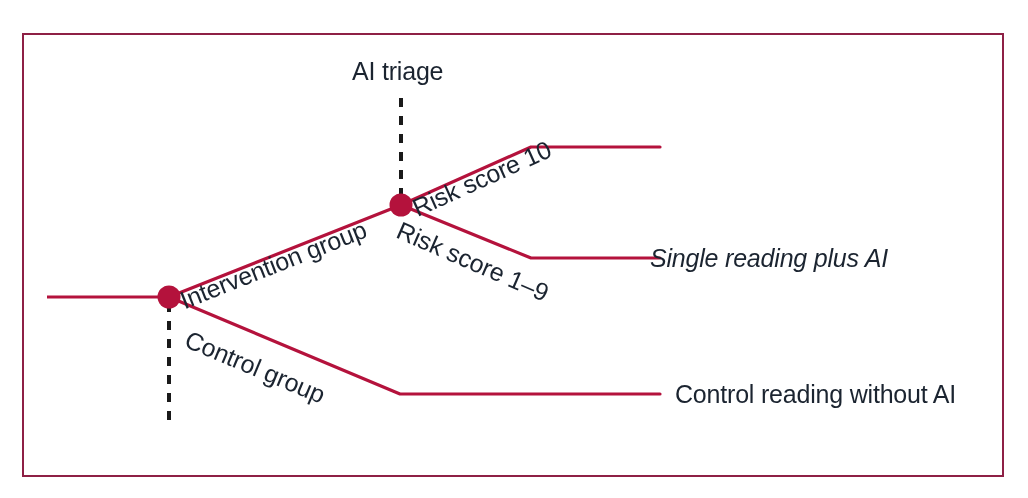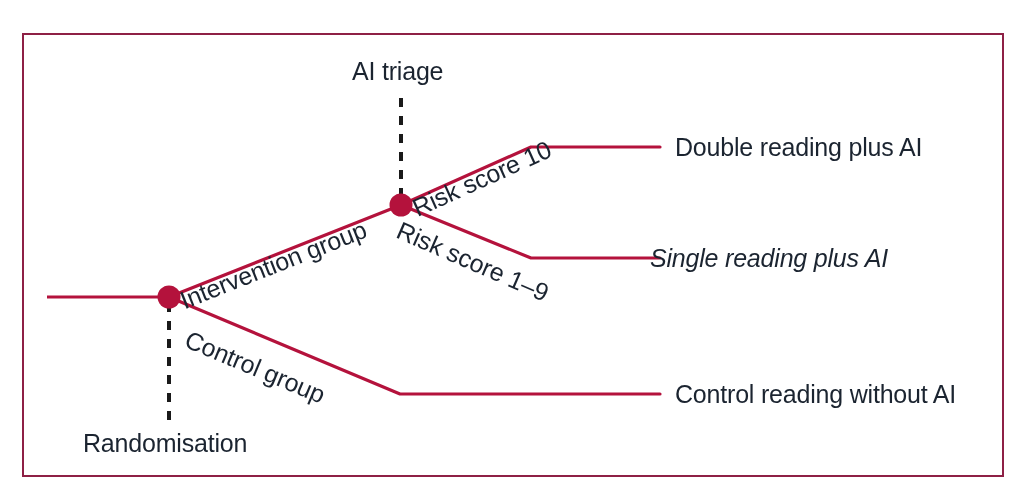--- a/index.html
+++ b/index.html
@@ -85,29 +85,27 @@
     <line x1="401" y1="98" x2="401" y2="200" stroke="#1a1a1a" stroke-width="4" stroke-dasharray="9 9"></line>
 
     <line x1="169" y1="303" x2="169" y2="422" stroke="#1a1a1a" stroke-width="4" stroke-dasharray="9 9"></line>
 
     <circle cx="169" cy="297" r="11.5" fill="#B4123C"></circle>
     <circle cx="401" cy="205" r="11.5" fill="#B4123C"></circle>
   </svg>
 
   <div class="label" id="lbl-ai-triage">AI triage</div>
 
-  <div class="label" id="lbl-randomisation">Randomisation</div>
 
   <div class="rot-label" id="lbl-intervention">Intervention group</div>
 
   <div class="rot-label" id="lbl-control">Control group</div>
 
   <div class="rot-label" id="lbl-risk-high">Risk score 10</div>
 
   <div class="rot-label" id="lbl-risk-low">Risk score 1–9</div>
 
-  <div class="label" id="lbl-outcome-0">Double reading plus AI</div>
 
   <div class="label" id="lbl-outcome-1">Single reading plus AI</div>
 
   <div class="label" id="lbl-outcome-2">Control reading without AI</div>
 
 </div>
 
 </body></html>

